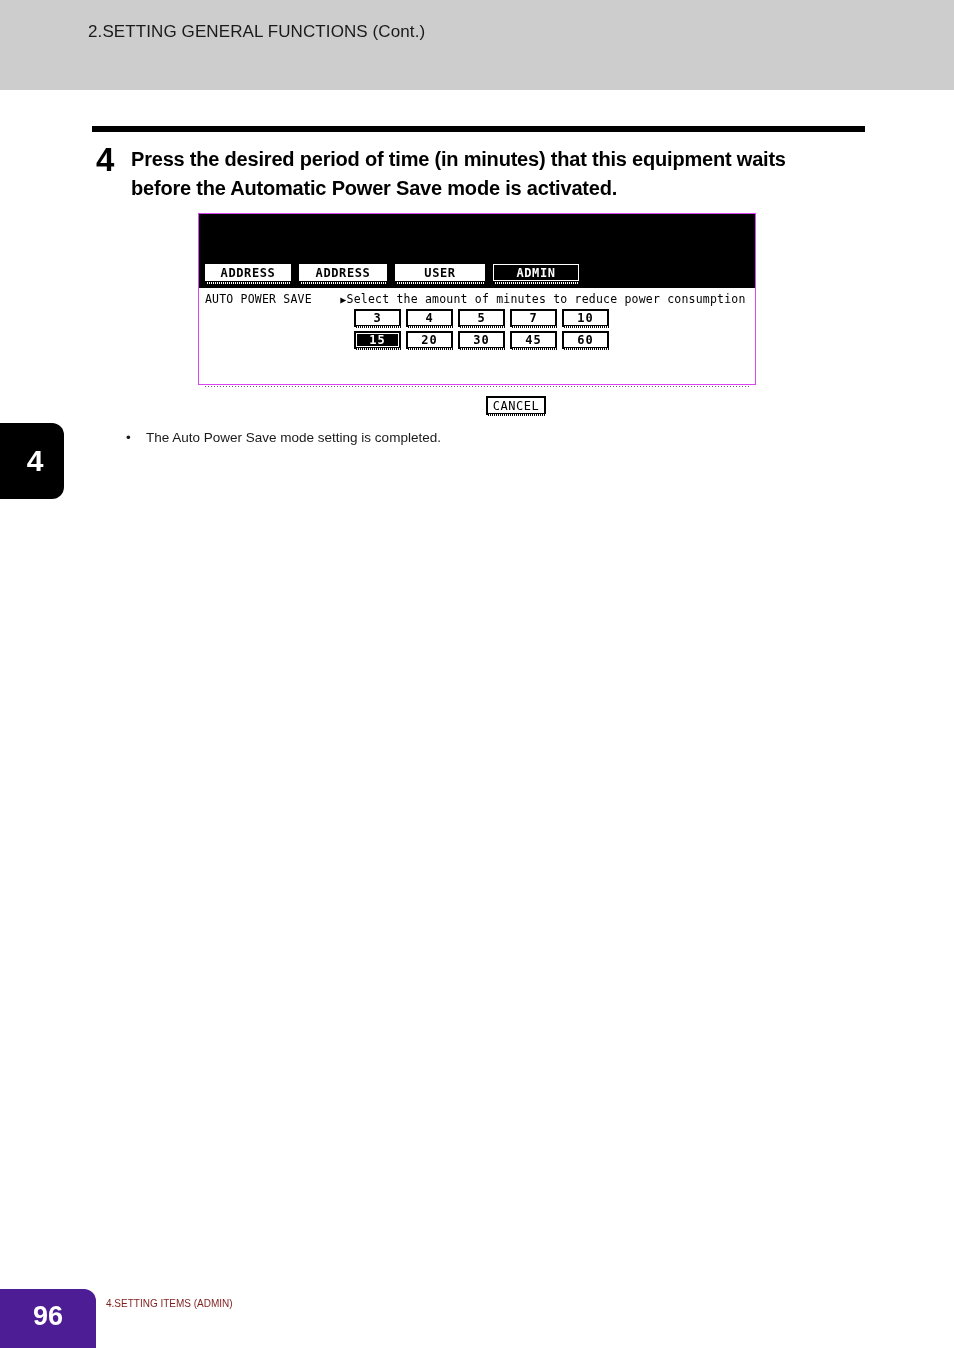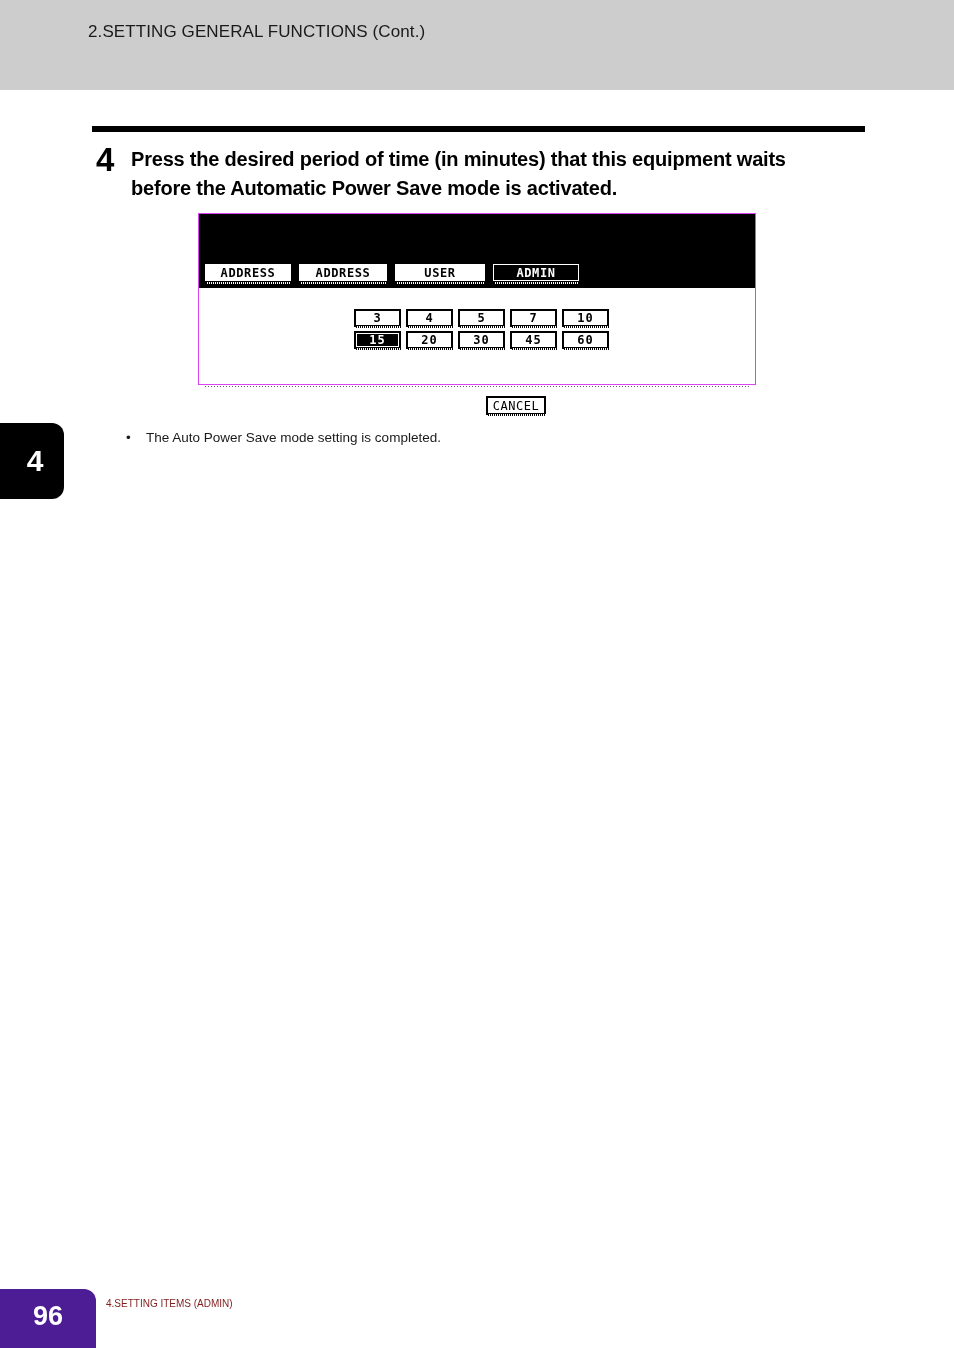--- a/index.html
+++ b/index.html
@@ -298,20 +298,24 @@
       <span>ADDRESS</span>
     </div>
     <div class="tab tab-user">
       <span>USER</span>
     </div>
     <div class="tab tab-admin">
       <span>ADMIN</span>
     </div>
   </div>
 
+  <div class="lcd-prompt">
+    <span>AUTO POWER SAVE</span>
+    &nbsp;&nbsp;&nbsp;<span class="arrow">▶</span><span>Select the amount of minutes to reduce power consumption</span>
+  </div>
 
   <div class="btn-grid">
     <div class="btn-row">
       <div class="minute-btn">
           <span>3</span>
         </div>
       <div class="minute-btn">
           <span>4</span>
         </div>
       <div class="minute-btn">

